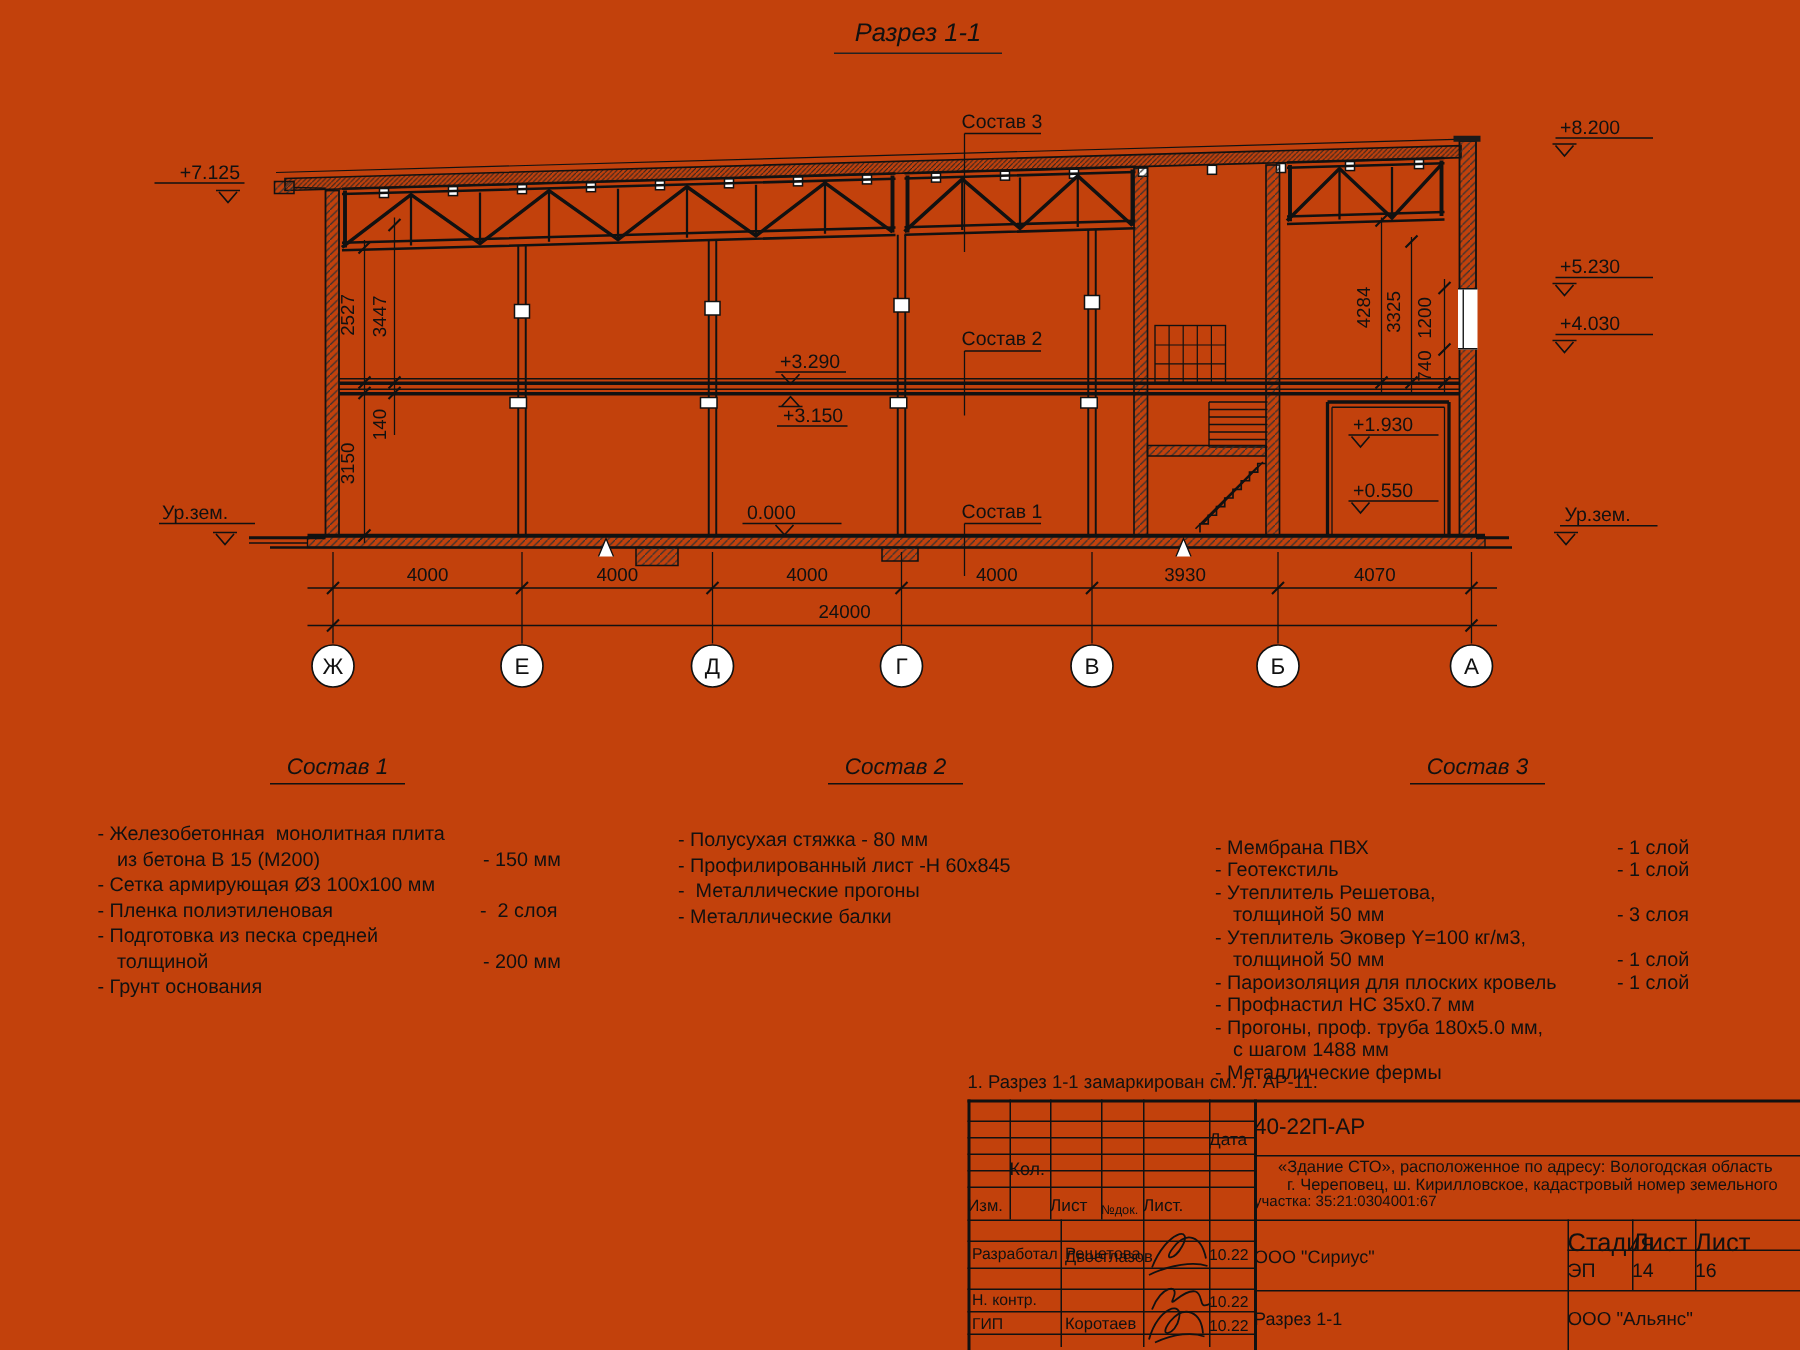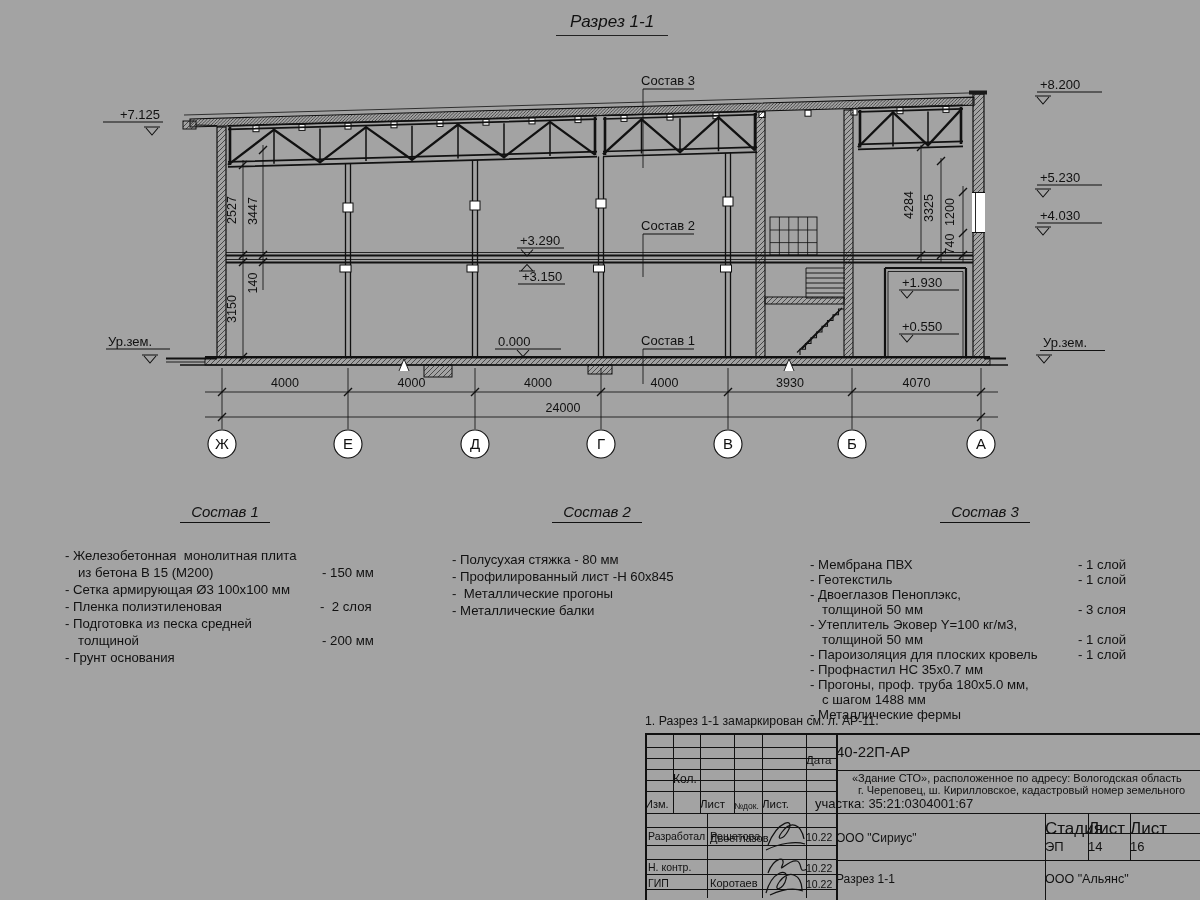--- a/index.html
+++ b/index.html
@@ -1,16 +1,16 @@
 <!DOCTYPE html>
 <html><head>
 <meta charset="utf-8">
 <style>
   html,body{margin:0;padding:0;background:#fff}
-  .page{position:relative;width:1200px;height:900px;background:#a3a3a3;overflow:hidden;
+  .page{position:relative;width:1200px;height:900px;background:#c2410c;overflow:hidden;
         font-family:"Liberation Sans",sans-serif;color:#111}
   svg{position:absolute;left:0;top:0}
   svg text{fill:#111;font-family:"Liberation Sans",sans-serif}
   .t{position:absolute;white-space:pre;font-size:13.2px;line-height:1.2}
   .head{font-style:italic;font-size:15px;text-align:center;border-bottom:1.1px solid #111;padding-bottom:2px}
   .pagetitle{position:absolute;left:556px;top:12px;width:112px;text-align:center;
              font-style:italic;font-size:17px;border-bottom:1.2px solid #222;padding-bottom:3px}
   .note{position:absolute;font-size:12.3px}
   
   .hl,.vl{position:absolute;background:#111}
@@ -230,21 +230,21 @@
   <div class="t" style="left:452px;top:552px">- Полусухая стяжка - 80 мм</div>
   <div class="t" style="left:452px;top:569px">- Профилированный лист -Н 60х845</div>
   <div class="t" style="left:452px;top:586px">-  Металлические прогоны</div>
   <div class="t" style="left:452px;top:603px">- Металлические балки</div>
 
   <div class="head" style="left:940px;top:503px;width:90px;position:absolute">Состав 3</div>
   <div class="t" style="left:810px;top:557px">- Мембрана ПВХ</div>
   <div class="t" style="left:1078px;top:557px">- 1 слой</div>
   <div class="t" style="left:810px;top:572px">- Геотекстиль</div>
   <div class="t" style="left:1078px;top:572px">- 1 слой</div>
-  <div class="t" style="left:810px;top:587px">- Двоеглазов Пеноплэкс,</div>
+  <div class="t" style="left:810px;top:587px">- Утеплитель Решетова,</div>
   <div class="t" style="left:822px;top:602px">толщиной 50 мм</div>
   <div class="t" style="left:1078px;top:602px">- 3 слоя</div>
   <div class="t" style="left:810px;top:617px">- Утеплитель Эковер Y=100 кг/м3,</div>
   <div class="t" style="left:822px;top:632px">толщиной 50 мм</div>
   <div class="t" style="left:1078px;top:632px">- 1 слой</div>
   <div class="t" style="left:810px;top:647px">- Пароизоляция для плоских кровель</div>
   <div class="t" style="left:1078px;top:647px">- 1 слой</div>
   <div class="t" style="left:810px;top:662px">- Профнастил НС 35х0.7 мм</div>
   <div class="t" style="left:810px;top:677px">- Прогоны, проф. труба 180х5.0 мм,</div>
   <div class="t" style="left:822px;top:692px">с шагом 1488 мм</div>
@@ -296,21 +296,21 @@
     <div class="tb" style="left:648px;top:861px;font-size:10.5px">Н. контр.</div>
     <div class="tb" style="left:710px;top:832px;font-size:11px">Двоеглазов</div>
     <div class="tb c" style="left:806px;top:862px;width:30px;font-size:10.5px">10.22</div>
     <div class="tb" style="left:648px;top:877px;font-size:10.5px">ГИП</div>
     <div class="tb" style="left:710px;top:877px;font-size:11px">Коротаев</div>
     <div class="tb c" style="left:806px;top:878px;width:30px;font-size:10.5px">10.22</div>
 
     <div class="tb c" style="left:836px;top:743px;width:360px;font-size:15px">40-22П-АР</div>
     <div class="tb" style="left:852px;top:772px;font-size:11px">«Здание СТО», расположенное по адресу: Вологодская область</div>
     <div class="tb" style="left:858px;top:784px;font-size:11px">г. Череповец, ш. Кирилловское, кадастровый номер земельного</div>
-    <div class="tb c" style="left:815px;top:796px;width:360px;font-size:13px">участка: 35:21:0304001:67</div>
+    <div class="tb c" style="left:836px;top:796px;width:360px;font-size:10px">участка: 35:21:0304001:67</div>
 
     <div class="tb c" style="left:1045px;top:819px;width:43px">Стадия</div>
     <div class="tb c" style="left:1088px;top:819px;width:42px">Лист</div>
     <div class="tb c" style="left:1130px;top:819px;width:56px">Лист</div>
     <div class="tb c" style="left:1045px;top:839px;width:43px;font-size:13px">ЭП</div>
     <div class="tb c" style="left:1088px;top:839px;width:42px;font-size:13px">14</div>
     <div class="tb c" style="left:1130px;top:839px;width:56px;font-size:13px">16</div>
 
     <div class="tb c" style="left:836px;top:831px;width:209px;font-size:12px">ООО "Сириус"</div>
     <div class="tb c" style="left:836px;top:872px;width:209px;font-size:12px">Разрез 1-1</div>

